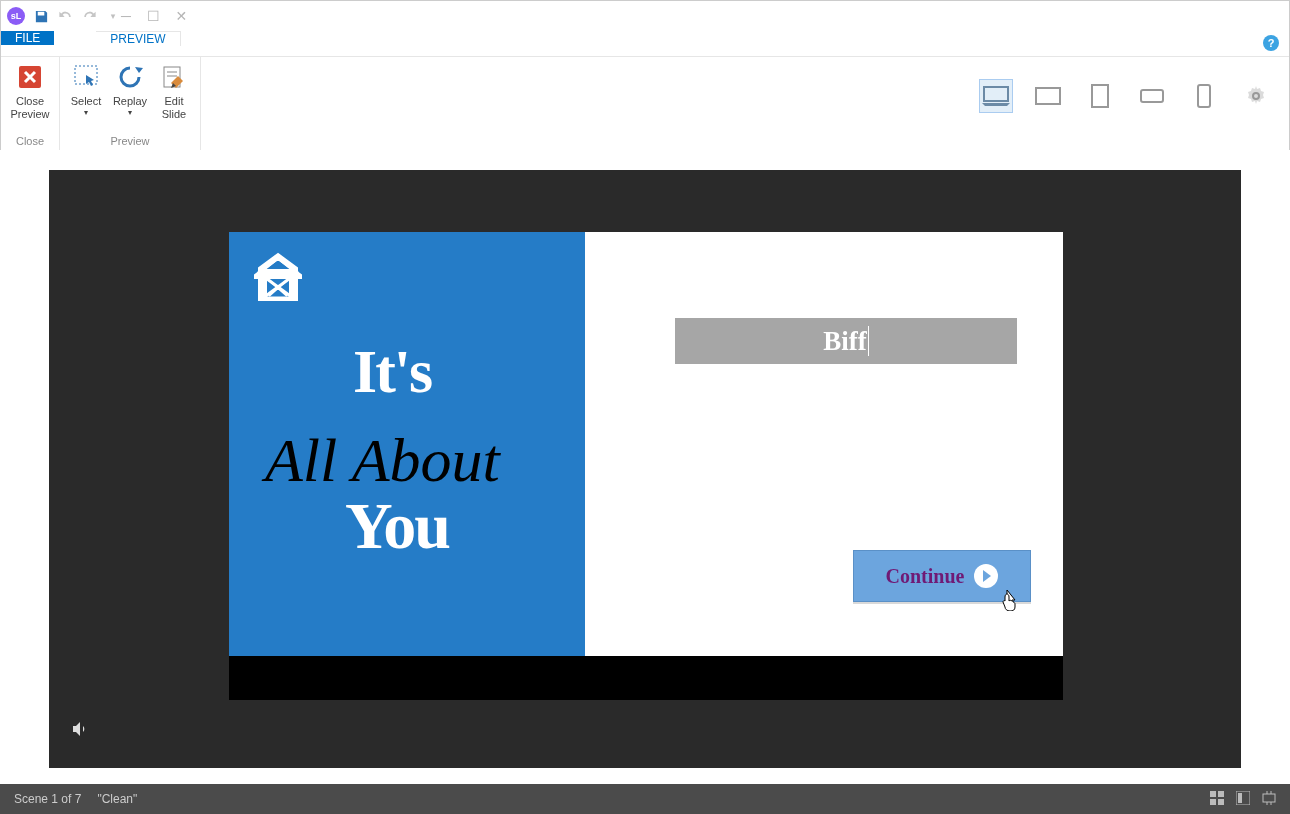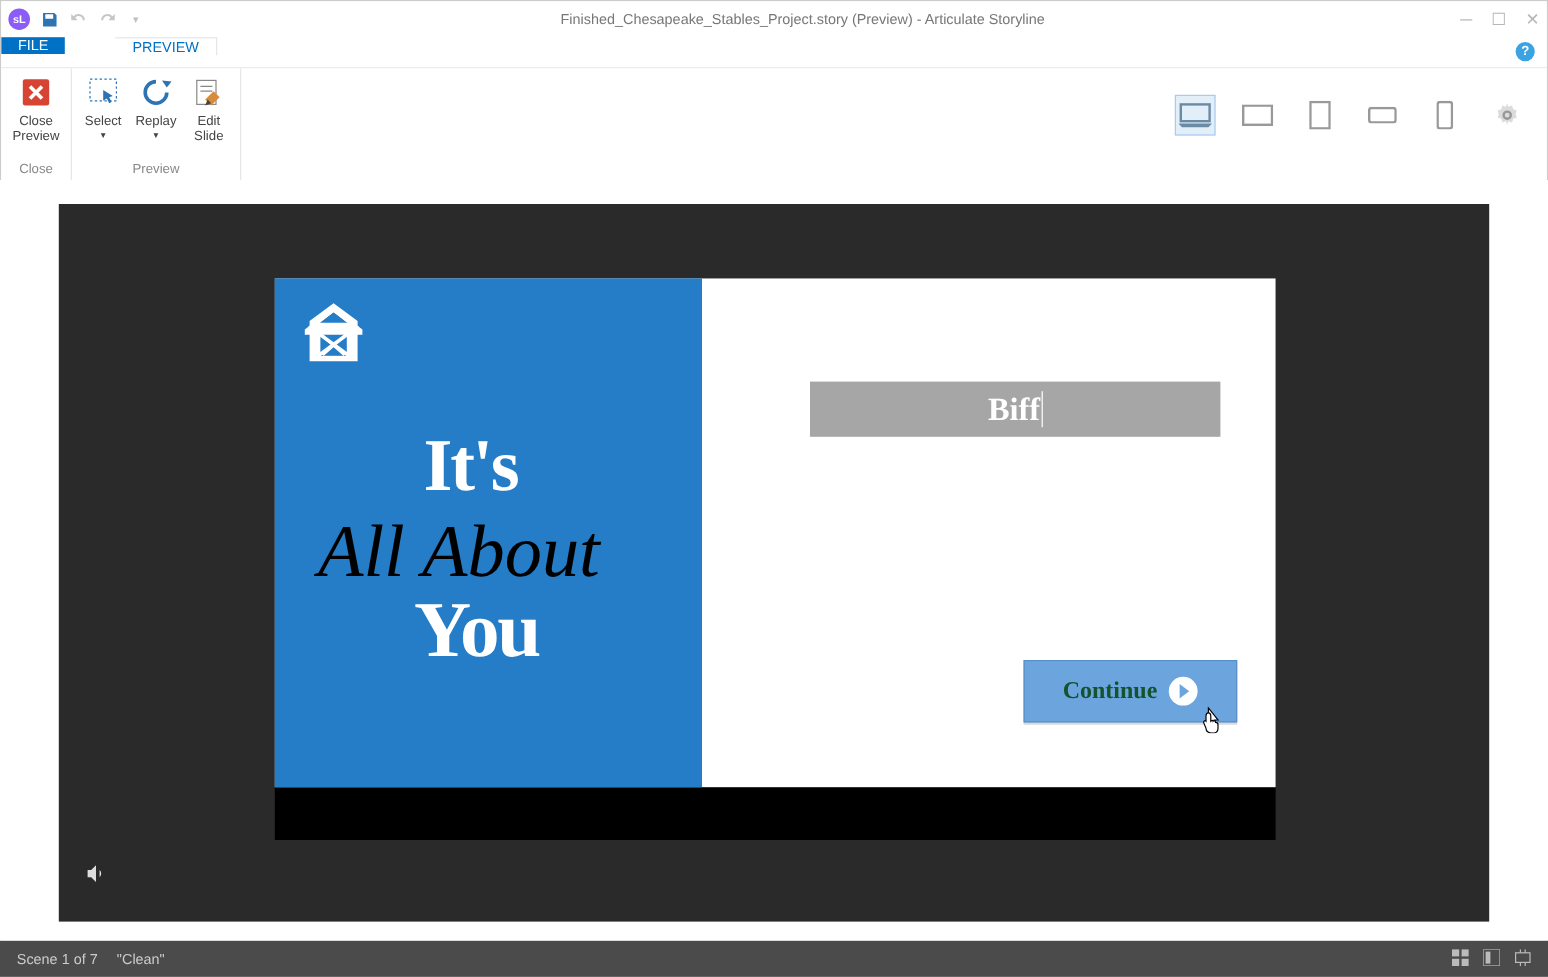--- a/index.html
+++ b/index.html
@@ -41,29 +41,29 @@
 
 .canvas-area { position: absolute; left: 0; right: 0; top: 150px; bottom: 30px; background: #fff; display: flex; align-items: flex-start; justify-content: center; padding-top: 20px; }
 .preview-stage { width: 1192px; height: 598px; background: #2a2a2a; position: relative; }
 
 .slide { position: absolute; left: 180px; top: 62px; width: 834px; height: 468px; background: #000; }
 .slide-white { position: absolute; left: 0; top: 0; right: 0; height: 424px; background: #fff; }
 .slide-blue { position: absolute; left: 0; top: 0; width: 356px; height: 424px; background: #257cc7; }
 
 .barn-icon { position: absolute; left: 24px; top: 20px; }
 
-.its-text { position: absolute; left: 124px; top: 121px; font-family: Georgia, "Times New Roman", serif; font-weight: 900; font-size: 62px; color: #fff; letter-spacing: -2px; }
+.its-text { position: absolute; left: 124px; top: 104px; font-family: Georgia, "Times New Roman", serif; font-weight: 900; font-size: 62px; color: #fff; letter-spacing: -2px; }
 .all-about { position: absolute; left: 36px; top: 178px; font-family: "Brush Script MT", cursive; font-size: 62px; color: #000; font-style: italic; margin-top: 15px; }
 .you-text { position: absolute; left: 116px; top: 256px; font-family: Georgia, "Times New Roman", serif; font-weight: 900; font-size: 66px; color: #fff; letter-spacing: -2px; }
 
 .prompt-label { position: absolute; left: 444px; top: 50px; font-size: 21px; color: #222; font-family: "Segoe UI", Arial, sans-serif; }
 .name-input { position: absolute; left: 446px; top: 86px; width: 342px; height: 46px; background: #a6a6a6; display: flex; align-items: center; justify-content: center; color: #fff; font-family: Georgia, serif; font-weight: 800; font-size: 27px; }
 .name-input .cursor { width: 1px; height: 30px; background: #fff; margin-left: 1px; }
 
-.continue-btn { position: absolute; right: 32px; bottom: 54px; width: 178px; height: 52px; background: #6ca5de; border: 1px solid #5a90c7; display: flex; align-items: center; justify-content: center; gap: 10px; color: #14532d; font-family: Georgia, serif; font-weight: 800; font-size: 20px; cursor: pointer; box-shadow: 0 2px 0 rgba(0,0,0,0.15); }
+.continue-btn { position: absolute; right: 32px; bottom: 54px; width: 178px; height: 52px; background: #6ca5de; border: 1px solid #5a90c7; display: flex; align-items: center; justify-content: center; gap: 10px; color: #701a75; font-family: Georgia, serif; font-weight: 800; font-size: 20px; cursor: pointer; box-shadow: 0 2px 0 rgba(0,0,0,0.15); }
 .continue-btn .play-circle { width: 24px; height: 24px; border-radius: 50%; background: #fff; display: flex; align-items: center; justify-content: center; }
 .continue-btn .play-circle::after { content: ""; width: 0; height: 0; border-left: 8px solid #6ca5de; border-top: 6px solid transparent; border-bottom: 6px solid transparent; margin-left: 2px; }
 
 .cursor-pointer { position: absolute; right: 44px; bottom: 40px; font-size: 18px; color: #fff; }
 
 .volume-icon { position: absolute; left: 22px; bottom: 26px; color: #ddd; }
 
 
 .statusbar { position: absolute; left: 0; right: 0; bottom: 0; height: 30px; background: #4b4b4b; color: #ccc; display: flex; align-items: center; padding: 0 14px; font-size: 12px; }
 .status-right { margin-left: auto; display: flex; gap: 12px; align-items: center; color: #bbb; }
@@ -85,21 +85,20 @@
           <path fill="#c6c6c6" d="M8 3a6 6 0 016 6h-2a4 4 0 00-4-4c-1.3 0-2.4.6-3.1 1.5L7 9H1V3l2.2 2.2A6 6 0 018 3z"></path>
         </svg>
     </span>
     <span class="qat-icon disabled">
       <svg width="15" height="14" viewBox="0 0 16 16">
           <path fill="#c6c6c6" d="M8 3a6 6 0 00-6 6h2a4 4 0 014-4c1.3 0 2.4.6 3.1 1.5L9 9h6V3l-2.2 2.2A6 6 0 008 3z"></path>
         </svg>
     </span>
     <span class="qat-icon disabled" style="font-size:9px;color:#c0c0c0;">▾</span>
   </div>
-  <div class="title-text">Finished_Chesapeake_Stables_Project.story (Preview) -  Articulate Storyline</div>
   <div class="win-controls">
     <span>─</span>
     <span>☐</span>
     <span>✕</span>
   </div>
 </div>
 
 <div class="tabrow">
   <div class="tab file">FILE</div>
   <div class="tab preview">PREVIEW</div>

